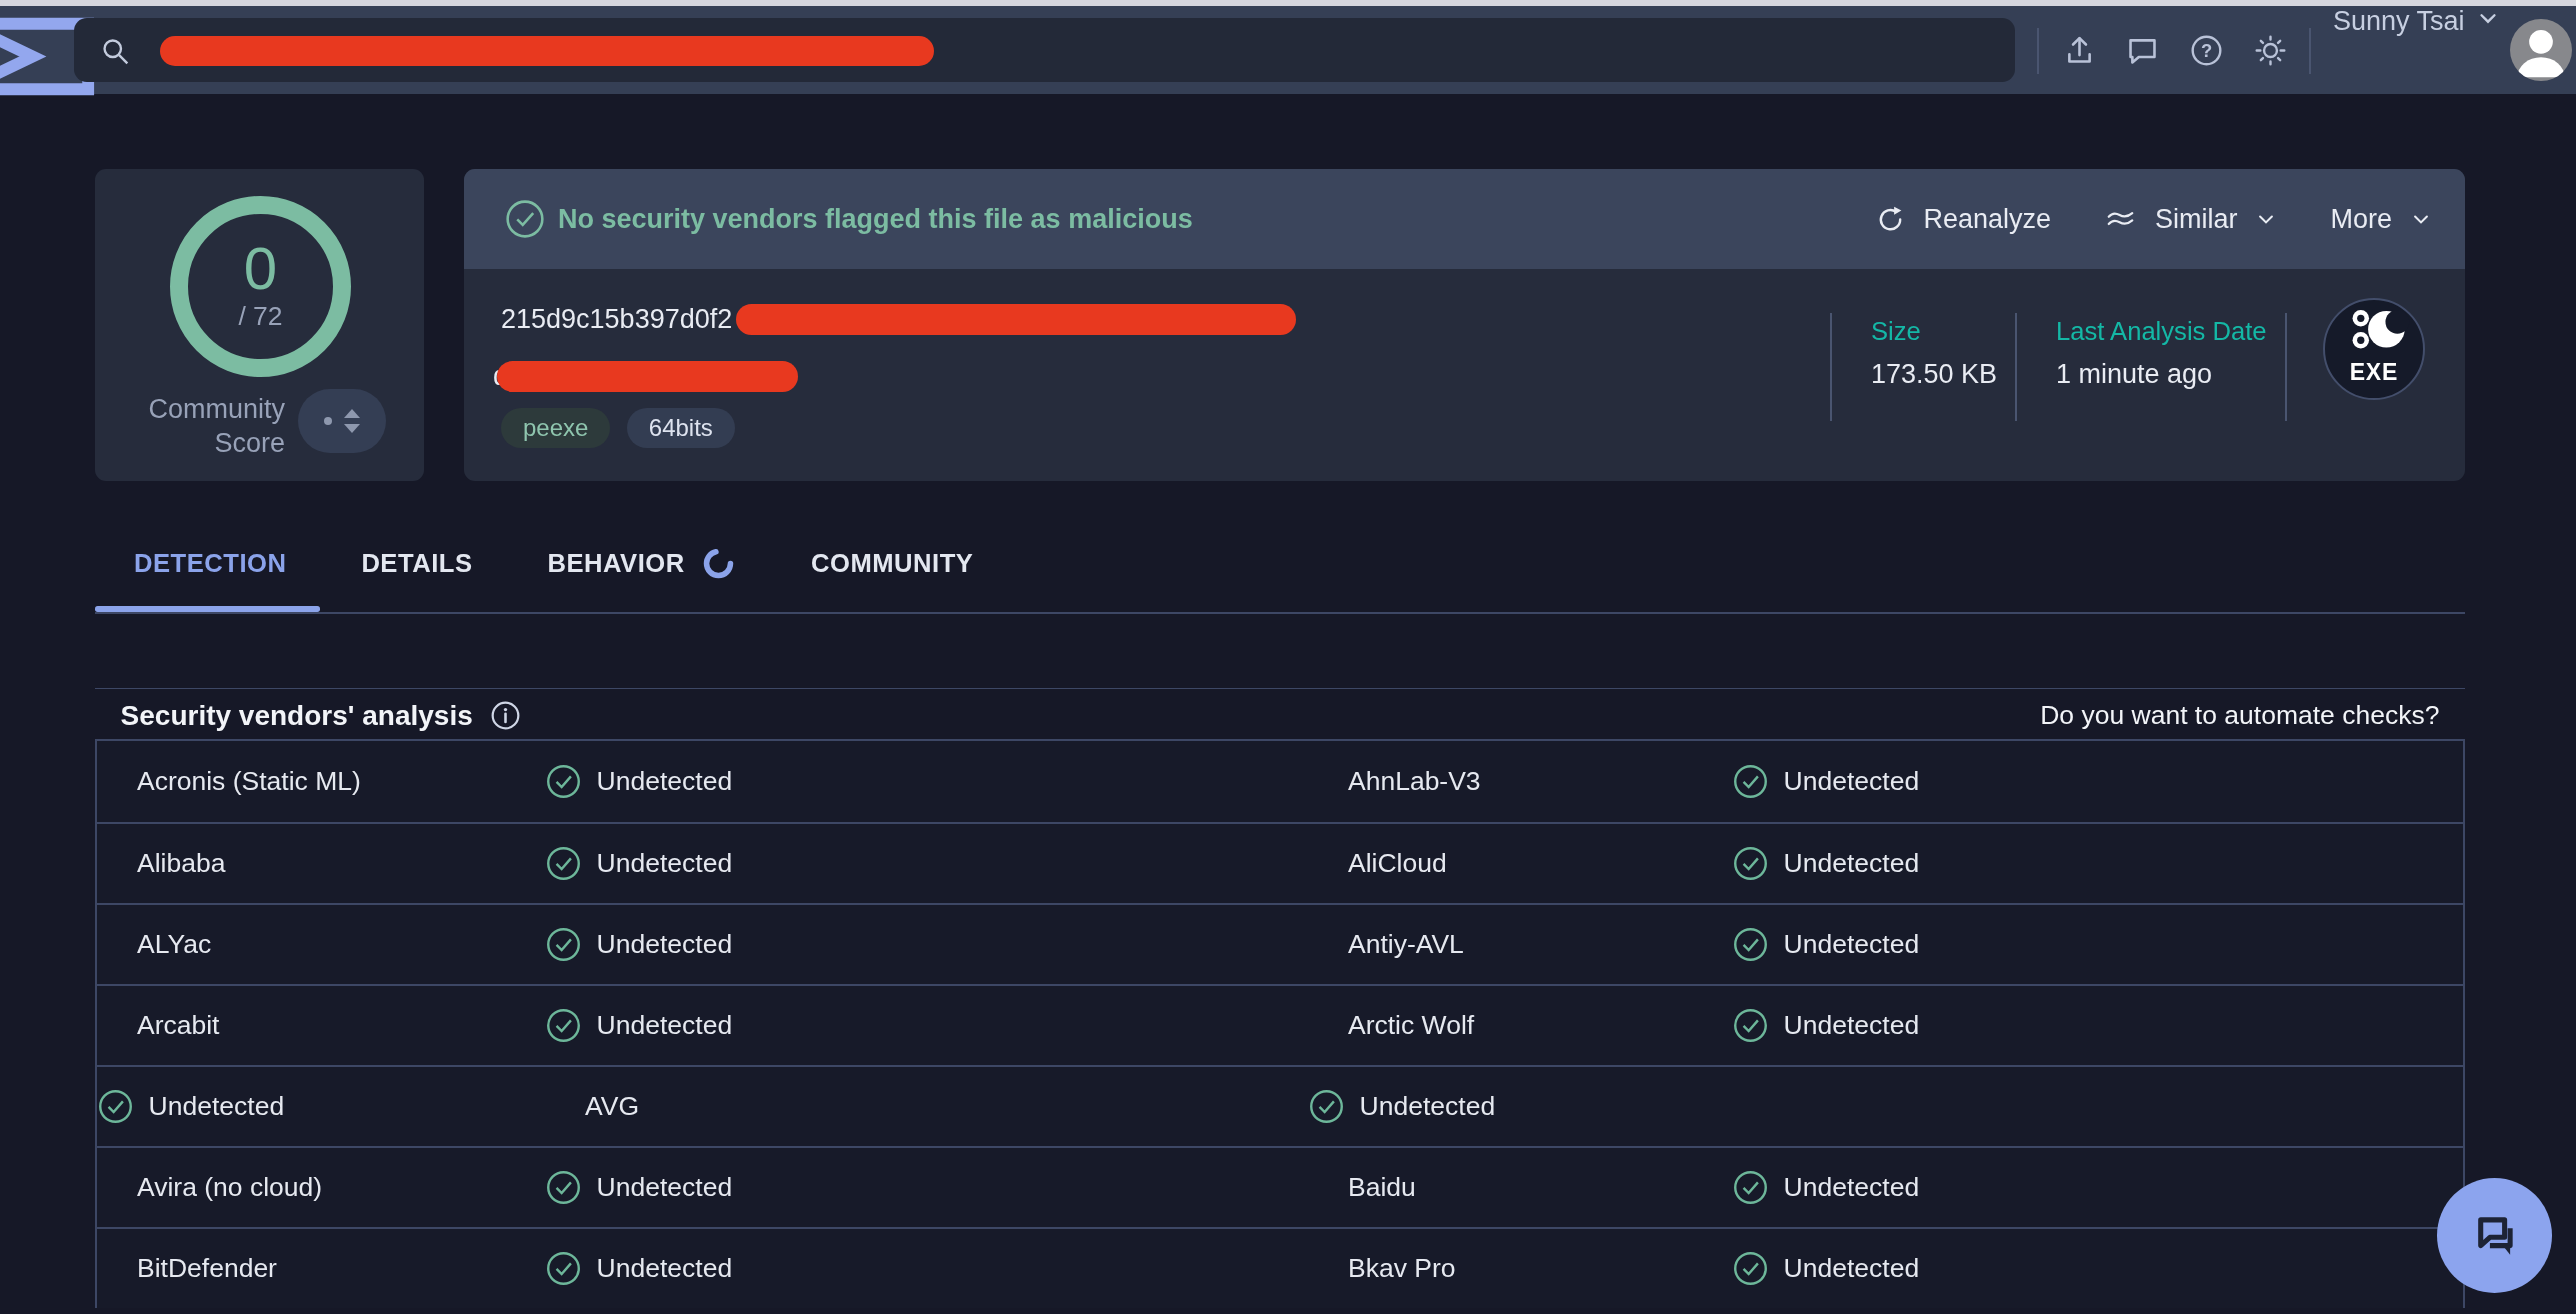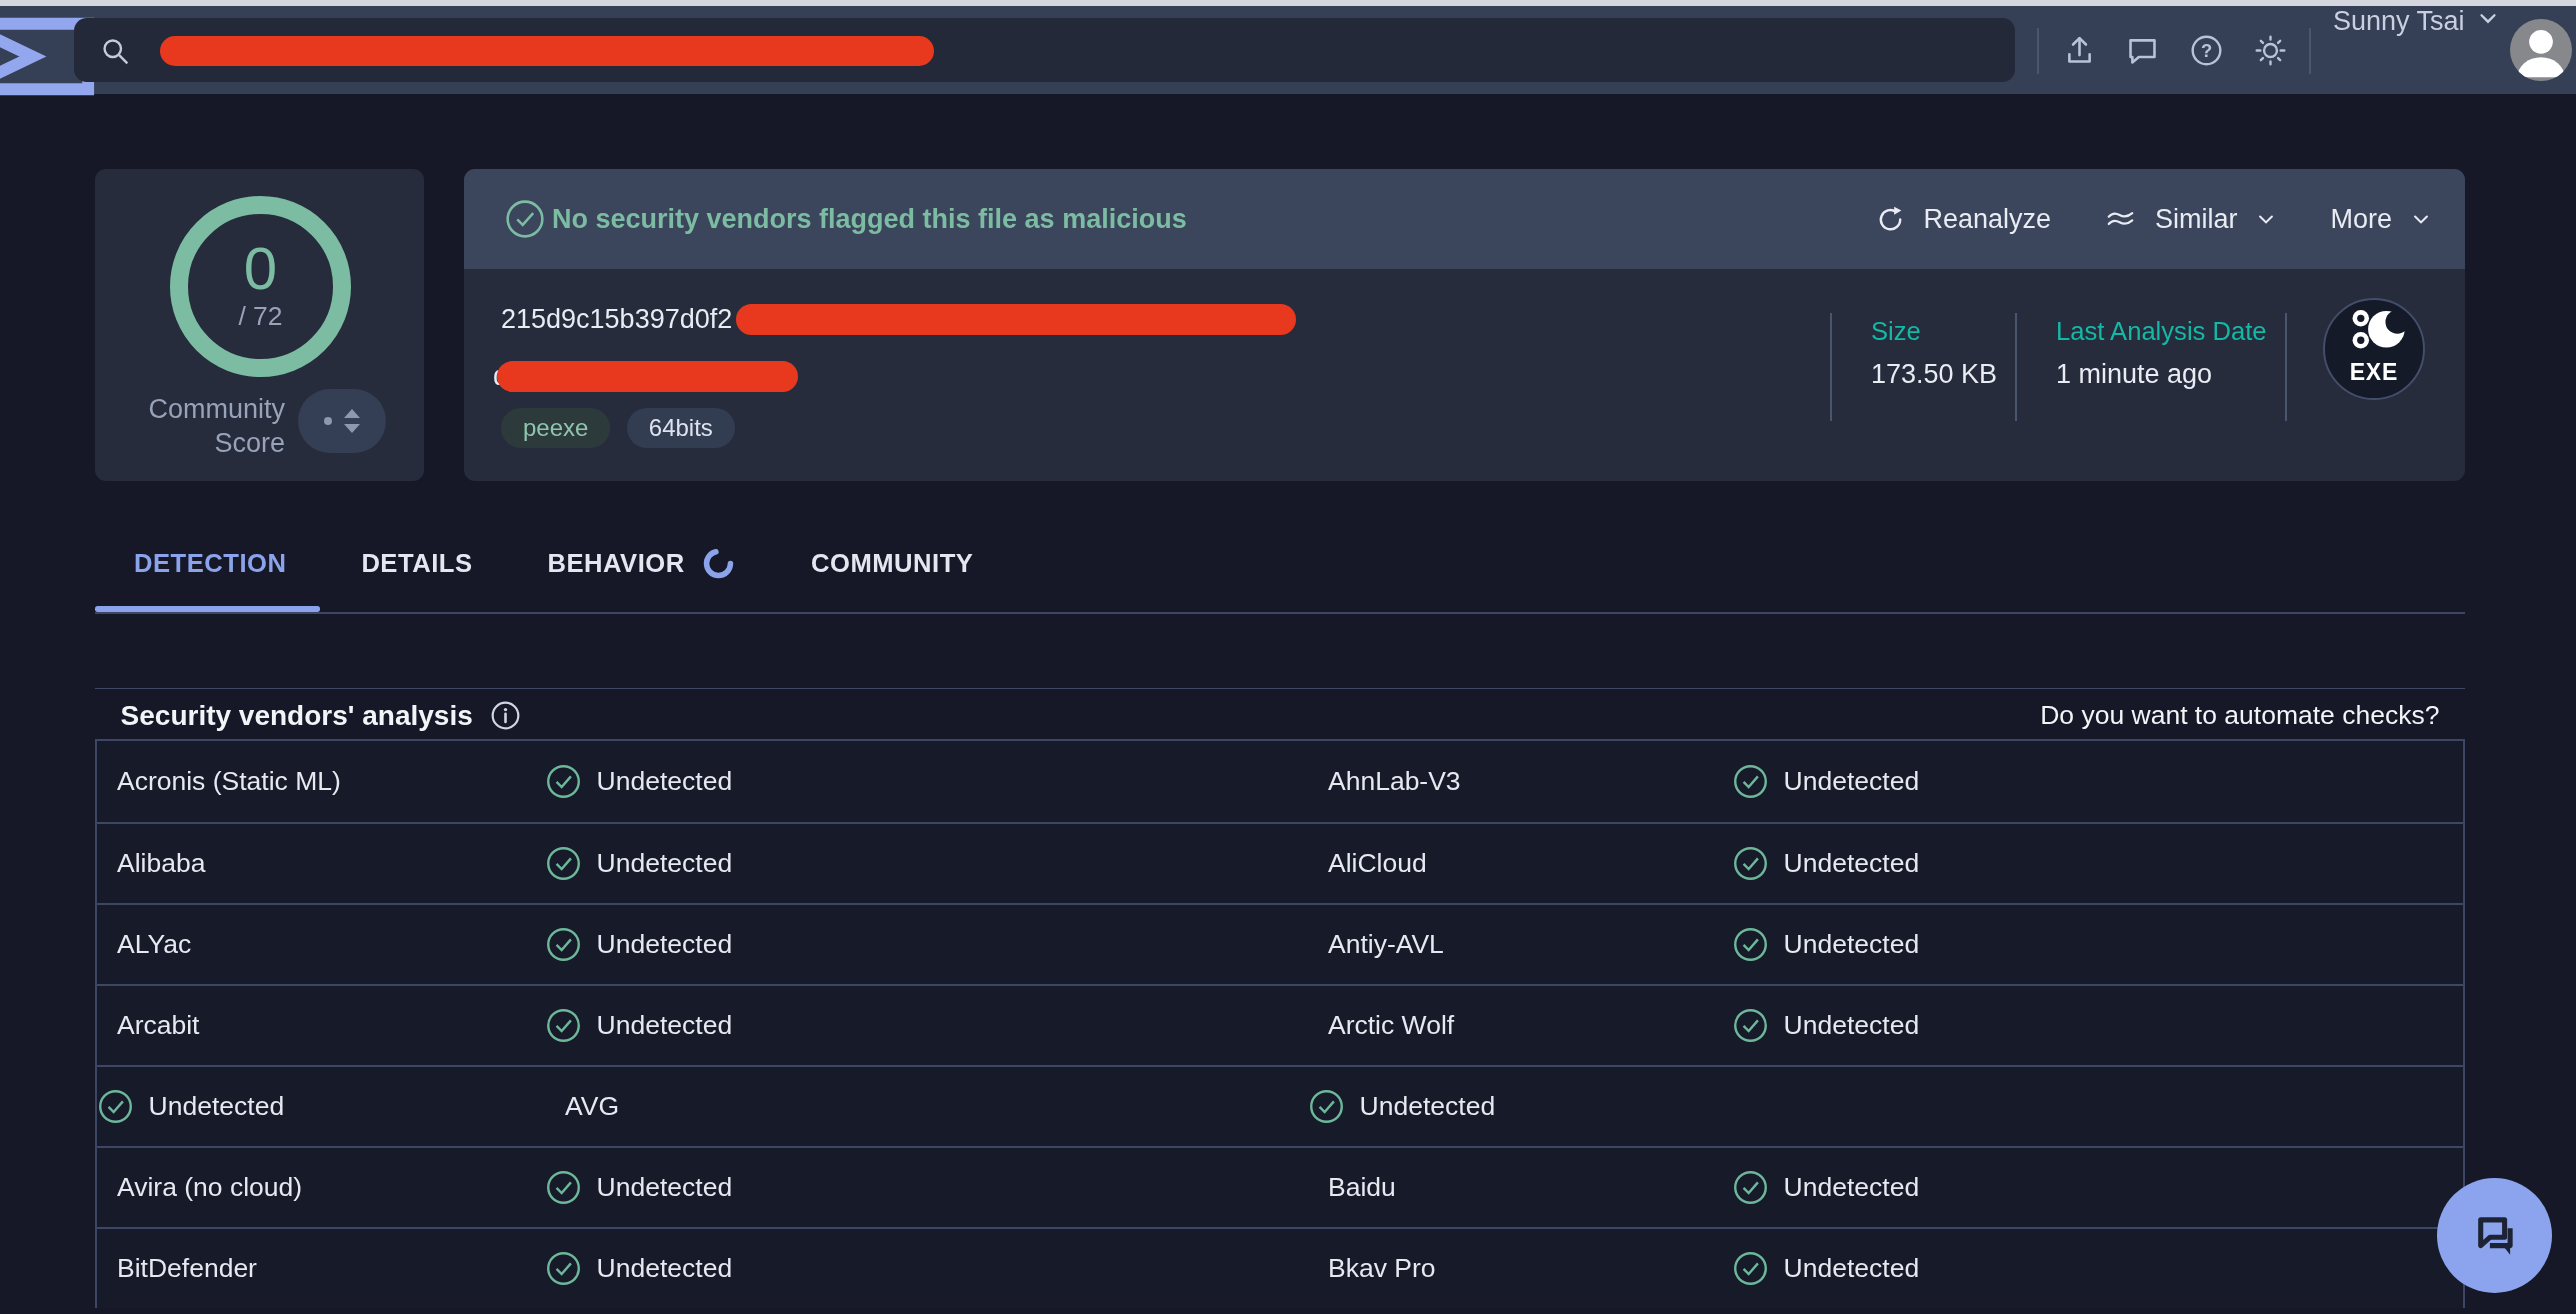--- a/index.html
+++ b/index.html
@@ -47,21 +47,21 @@
   .tri-up { width:0; height:0; border-left:8.2px solid transparent; border-right:8.2px solid transparent; border-bottom:9px solid #8e98ae; }
   .tri-down { width:0; height:0; border-left:8.2px solid transparent; border-right:8.2px solid transparent; border-top:9px solid #8e98ae; }
 
   
   .file-card { position:absolute; left:464px; top:169px; width:2001px; height:312px; background:#262c3c; border-radius:11px; }
   .banner {
     position:absolute; left:0; top:0; width:100%; height:100px; background:#3b455c;
     border-radius:11px 11px 0 0; display:flex; align-items:center;
   }
   .banner .chk { margin-left:40px; color:#7cbca2; }
-  .banner .msg { margin-left:6px; color:#7cbca2; font-size:27px; font-weight:700; }
+  .banner .msg { margin-left:12px; color:#7cbca2; font-size:27px; font-weight:700; }
   .banner-actions { position:absolute; right:33px; top:0; height:100px; display:flex; align-items:center; gap:53px; }
   .action-btn { display:flex; align-items:center; gap:18px; color:#e9ecf3; font-size:27px; cursor:pointer; }
 
   .hash-row { position:absolute; left:37px; top:135px; display:flex; align-items:center; font-size:27px; color:#e9ecf3; }
   .hash-row .redact-h { width:560px; height:31px; margin-left:3.7px; }
   .name-row { position:absolute; left:29px; top:192px; display:flex; align-items:center; font-size:27px; color:#e9ecf3; }
   .name-row .redact-n { width:301px; height:31px; margin-left:-11px; }
   .tag-row { position:absolute; left:37px; top:239px; display:flex; gap:16.4px; }
   .tag { height:40px; border-radius:20px; padding:0 22px; display:flex; align-items:center; font-size:24px; cursor:pointer; }
   .tag-peexe { background:#2d3a3b; color:#8fc5ae; }
@@ -94,21 +94,21 @@
     display:flex; align-items:center; justify-content:space-between; padding:0 25.6px;
   }
   .sec-title { display:flex; align-items:center; gap:16.4px; font-size:28px; font-weight:700; color:#f2f4f8; }
   .info-ic { color:#cfd6e6; cursor:pointer; }
   .automate { font-size:26.5px; color:#f2f4f8; cursor:pointer; }
 
   
   .vtable { position:absolute; left:95px; top:739px; width:2370px; border:2.7px solid #3d4765; border-bottom:none; }
   .vrow { height:81px; display:grid; grid-template-columns:448px 763px 424px 1fr; align-items:center; background:#171a29; }
   .vrow + .vrow { border-top:2.7px solid #3d4765; }
-  .vname { padding-left:20px; font-size:26.5px; color:#e6e9f0; }
+  .vname { padding-left:40px; font-size:26.5px; color:#e6e9f0; }
   .vstatus { display:flex; align-items:center; gap:14.6px; font-size:26.5px; color:#e6e9f0; }
 
   
   .chat-fab {
     position:absolute; left:2437px; top:1178px; width:115px; height:115px; border-radius:50%;
     background:#8ca4ee; display:flex; align-items:center; justify-content:center; cursor:pointer;
   }
 </style>
 </head>
 <body>

